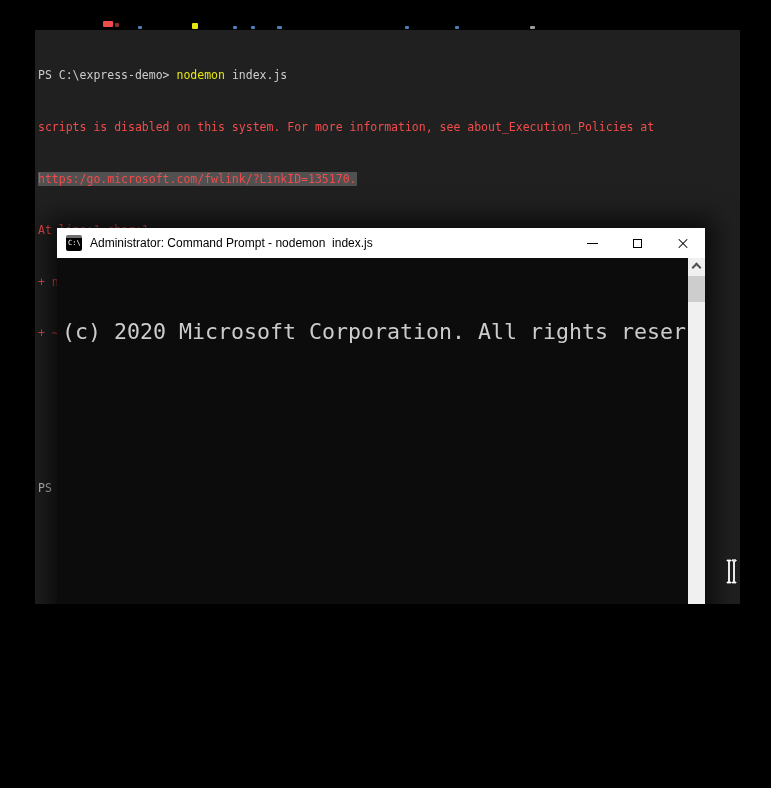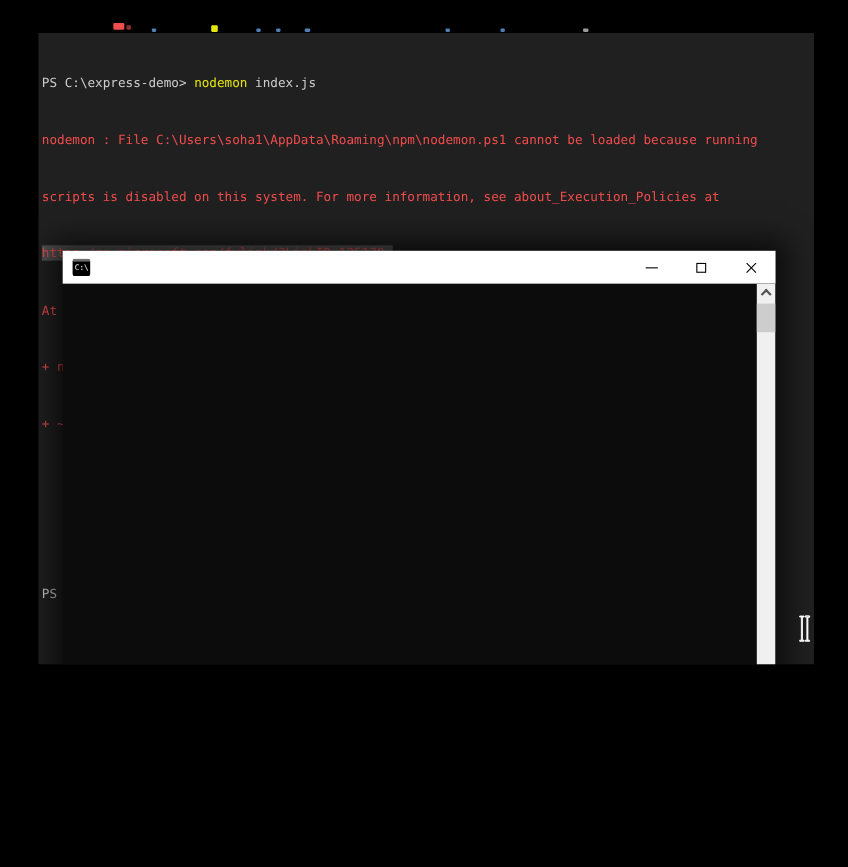--- a/index.html
+++ b/index.html
@@ -83,52 +83,53 @@
     <div class="frag" style="left:251px;top:26px;width:4px;height:3px;background:#4e7fb6"></div>
     <div class="frag" style="left:277px;top:26px;width:5px;height:3px;background:#4e7fb6"></div>
     <div class="frag" style="left:405px;top:26px;width:4px;height:3px;background:#4e7fb6"></div>
     <div class="frag" style="left:455px;top:26px;width:4px;height:3px;background:#4e7fb6"></div>
     <div class="frag" style="left:530px;top:26px;width:5px;height:3px;background:#9a9a9a"></div>
   </div>
 
   <div class="ps-panel">
     <div class="ps-lines">
       <div class="ps-line"><span class="c-fg">PS C:\express-demo&gt; </span><span class="c-yel">nodemon</span><span class="c-fg"> index.js</span></div>
-      <div class="ps-line"><span class="c-red">nodemon : File C:\Users\soha1\AppData\Roaming\npm\nodemon.ps1 cannot be loaded because running</span></div>
       <div class="ps-line"><span class="c-red">scripts is disabled on this system. For more information, see about_Execution_Policies at</span></div>
       <div class="ps-line"><span class="c-red sel">https:/go.microsoft.com/fwlink/?LinkID=135170.</span></div>
       <div class="ps-line"><span class="c-red">At line:1 char:1</span></div>
       <div class="ps-line"><span class="c-red">+ nodemon index.js</span></div>
       <div class="ps-line"><span class="c-red">+ ~~~~~~~</span></div>
       <div class="ps-line"><span class="c-red">    + CategoryInfo          : SecurityError: (:) [], PSSecurityException</span></div>
       <div class="ps-line"><span class="c-red">    + FullyQualifiedErrorId : UnauthorizedAccess</span></div>
       <div class="ps-line"><span class="c-fg">PS C:\express-demo&gt; </span><span class="cursor-box"></span></div>
     </div>
   </div>
 
   <div class="cmd-window">
     <div class="titlebar">
       <div class="cmd-icon"><span>C:\</span></div>
+      <div class="title-text">Administrator: Command Prompt - nodemon  index.js</div>
       <div class="win-controls">
         <div class="win-btn">
             <span class="glyph-min"></span>
           </div>
         <div class="win-btn">
             <span class="glyph-max"></span>
           </div>
         <div class="win-btn">
             <span class="glyph-close">
               <span></span>
               <span></span>
             </span>
           </div>
       </div>
     </div>
     <div class="cmd-body">
       <div class="cmd-lines">
+        <div class="cmd-line w">(c) 2020 Microsoft Corporation. All rights reser</div>
         <div class="cmd-line w"></div>
         <div class="cmd-line w"></div>
         
         
         
         
         
         
         
         

